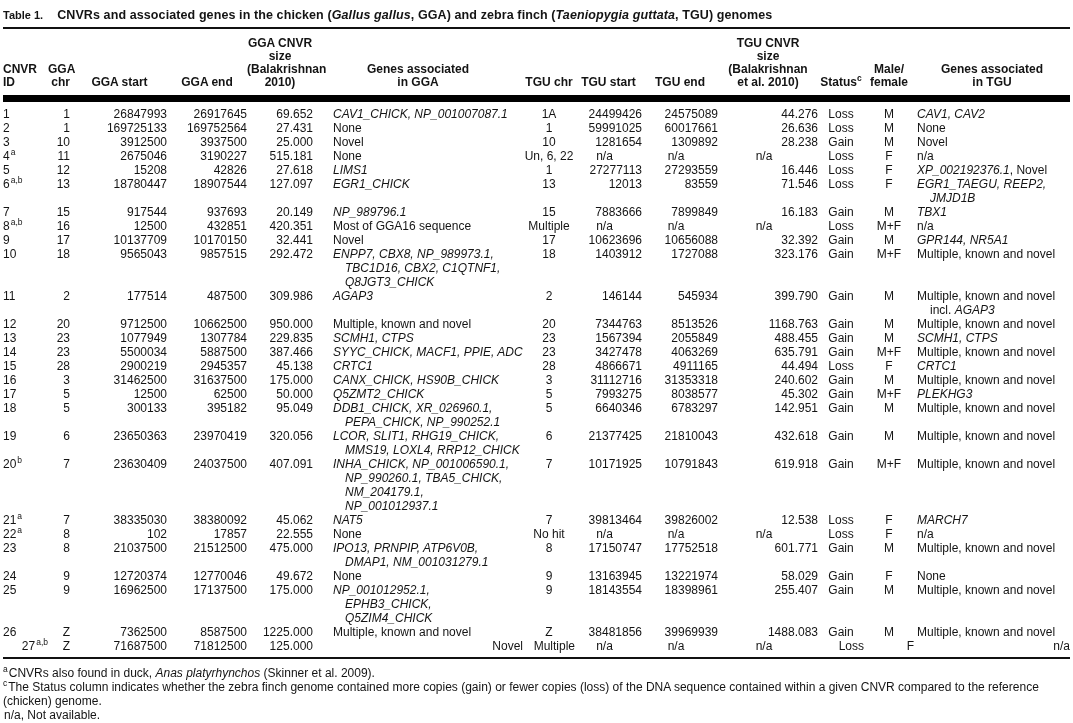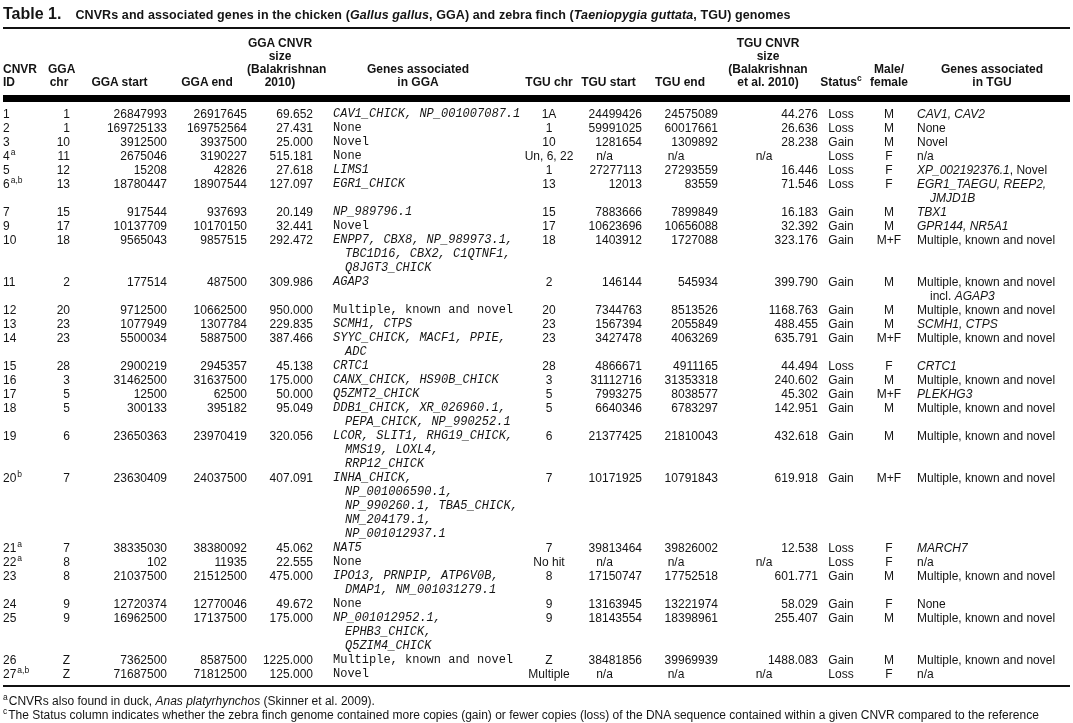--- a/index.html
+++ b/index.html
@@ -4,45 +4,45 @@
 <style>
   html,body{margin:0;padding:0;background:#ffffff;}
   .page{
     width:1073px;height:723px;box-sizing:border-box;
     padding:3px 3px 0 3px;background:#ffffff;color:#141414;
     font-family:"Liberation Sans","DejaVu Sans",sans-serif;
     overflow:hidden;
   }
   
   .titlebar{border-bottom:2px solid #111;padding:2px 0 4px 0;}
-  .title-label{font-weight:bold;font-size:16px;margin-right:14px;}
+  .title-label{font-weight:bold;font-size:11px;margin-right:14px;}
   .title-text{font-weight:bold;font-size:12.5px;letter-spacing:0.1px;}
   
   table{border-collapse:collapse;table-layout:fixed;width:1067px;
         border-bottom:2px solid #111;}
   thead th{
     font-weight:bold;font-size:12px;line-height:13px;
     vertical-align:bottom;text-align:center;padding:8px 0 6px 0;
     border-bottom:7px solid #000000;
   }
   thead th.left{text-align:left;}
-  thead th.right{padding-right:2px;}
+  thead th.right{text-align:right;padding-right:2px;}
   tbody{font-size:12px;}
   tbody td{
     vertical-align:top;line-height:14px;padding:0;
     white-space:nowrap;
   }
   tbody tr:first-child td{padding-top:5px;}
-  tbody tr:last-child td{padding-bottom:4px;}
+  tbody tr:last-child td{padding-bottom:4px;text-align:right;}
   td.num{text-align:right;}
   td.num.na{text-align:center;padding-right:8px;}
   td.ctr{text-align:center;}
   td.c-chr{text-align:right;padding-right:2px;}
   td.genes{white-space:normal;}
-  td.genes-gga{padding-left:32px;text-indent:-12px;font-family:Liberation Mono, monospace;}
+  td.genes-gga{padding-left:32px;text-indent:-12px;}
   td.genes-tgu{padding-left:16px;text-indent:-13px;}
   sup{font-size:8.5px;line-height:0;}
   .c-id sup{margin-left:1px;}
   
   .footnotes{padding:8px 0 0 0;font-size:12px;line-height:13.5px;}
   .fn{margin:0 0 0.5px 0;}
   .fn sup{margin-right:1px;}
   i{font-style:italic;}
 </style>
 </head>
@@ -187,20 +187,35 @@
       <td class="genes genes-gga"><i>NP_989796.1</i></td>
       <td class="ctr">15</td>
       <td class="num">7883666</td>
       <td class="num">7899849</td>
       <td class="num">16.183</td>
       <td class="ctr">Gain</td>
       <td class="ctr">M</td>
       <td class="genes genes-tgu"><i>TBX1</i></td>
     </tr>
         <tr>
+      <td class="c-id"><span>8</span><sup>a,b</sup></td>
+      <td class="num c-chr">16</td>
+      <td class="num">12500</td>
+      <td class="num">432851</td>
+      <td class="num">420.351</td>
+      <td class="genes genes-gga">Most of GGA16 sequence</td>
+      <td class="ctr">Multiple</td>
+      <td class="num na">n/a</td>
+      <td class="num na">n/a</td>
+      <td class="num na">n/a</td>
+      <td class="ctr">Loss</td>
+      <td class="ctr">M+F</td>
+      <td class="genes genes-tgu">n/a</td>
+    </tr>
+        <tr>
       <td class="c-id"><span>9</span><sup></sup></td>
       <td class="num c-chr">17</td>
       <td class="num">10137709</td>
       <td class="num">10170150</td>
       <td class="num">32.441</td>
       <td class="genes genes-gga">Novel</td>
       <td class="ctr">17</td>
       <td class="num">10623696</td>
       <td class="num">10656088</td>
       <td class="num">32.392</td>
@@ -385,21 +400,21 @@
       <td class="num">39826002</td>
       <td class="num">12.538</td>
       <td class="ctr">Loss</td>
       <td class="ctr">F</td>
       <td class="genes genes-tgu"><i>MARCH7</i></td>
     </tr>
         <tr>
       <td class="c-id"><span>22</span><sup>a</sup></td>
       <td class="num c-chr">8</td>
       <td class="num">102</td>
-      <td class="num">11935</td>
+      <td class="num">17857</td>
       <td class="num">22.555</td>
       <td class="genes genes-gga">None</td>
       <td class="ctr">No hit</td>
       <td class="num na">n/a</td>
       <td class="num na">n/a</td>
       <td class="num na">n/a</td>
       <td class="ctr">Loss</td>
       <td class="ctr">F</td>
       <td class="genes genes-tgu">n/a</td>
     </tr>

